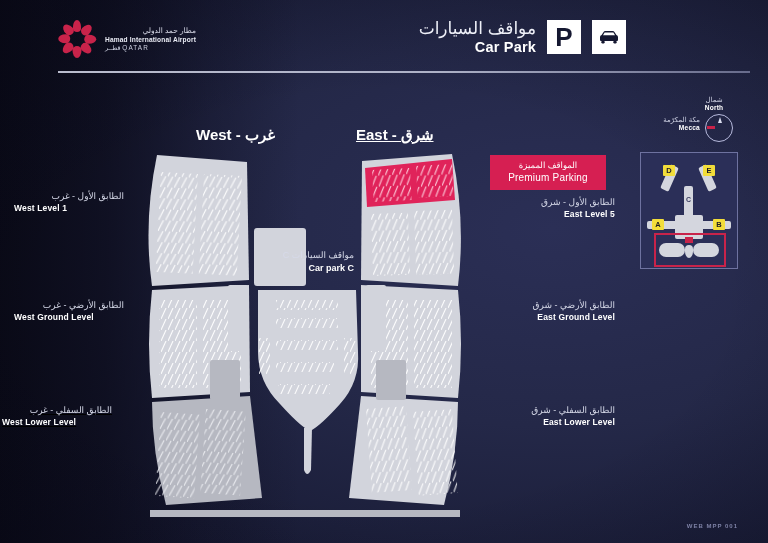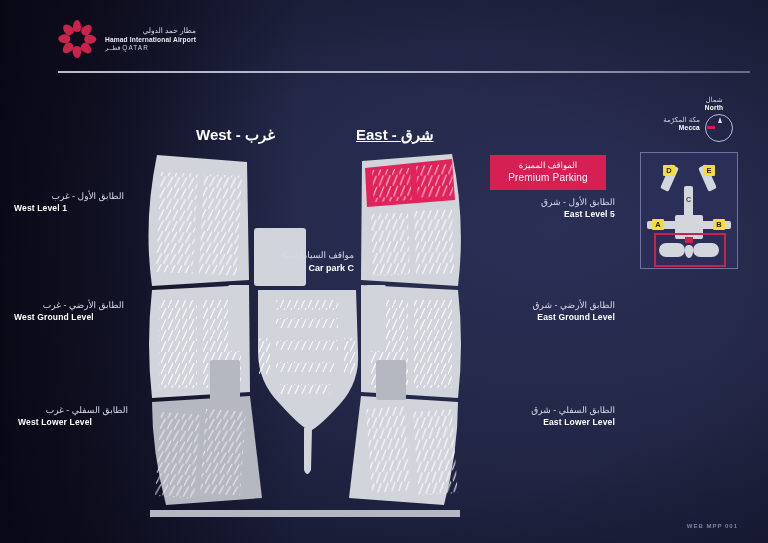--- a/index.html
+++ b/index.html
@@ -227,21 +227,21 @@
 
   
   .lvl { position: absolute; z-index: 7; white-space: nowrap; }
   .lvl .ar { font-size: 9px; color: #d6d9e8; direction: rtl; line-height: 1.45; }
   .lvl .en { font-size: 8.5px; color: #ffffff; font-weight: bold; letter-spacing: .15px; line-height: 1.35; }
   .lvl.right { text-align: right; }
   .lvl.left { }
 
   #lvl-w1 { left: 14px;  top: 190px; width: 110px; }
   #lvl-wg { left: 14px;  top: 299px; width: 110px; }
-  #lvl-wl { left: 18px;  top: 404px; width: 110px; }
+  #lvl-wl { left: 2px;  top: 404px; width: 110px; text-decoration: underline; }
   #lvl-e1 { left: 505px; top: 196px; width: 110px; }
   #lvl-eg { left: 505px; top: 299px; width: 110px; }
   #lvl-el { left: 505px; top: 404px; width: 110px; }
 
   #carpark-c-lbl { left: 268px; top: 249px; width: 86px; text-align: right; z-index: 7; }
   #carpark-c-lbl .ar { font-size: 9px; color: #d6d9e8; direction: rtl; line-height: 1.4; }
   #carpark-c-lbl .en { font-size: 9px; color: #ffffff; font-weight: bold; line-height: 1.35; }
 
   
   #footer-code {
@@ -371,20 +371,37 @@
           <div class="petal" style="background: rgb(200, 35, 74); transform: rotate(270deg) translateY(-13px);"></div>
           <div class="petal" style="background: rgb(200, 35, 74); transform: rotate(315deg) translateY(-13px);"></div>
         </div>
       <div id="logo-text">
         <div class="logo-ar">مطار حمد الدولي</div>
         <div class="logo-en">Hamad International Airport</div>
         <div class="logo-qatar">قطــر QATAR</div>
       </div>
     </div>
 
+    <div id="title-block">
+      <div id="title-texts">
+        <div id="title-ar">مواقف السيارات</div>
+        <div id="title-en">Car Park</div>
+      </div>
+      <div class="hdr-icon">
+        <span id="p-glyph">P</span>
+      </div>
+      <div class="hdr-icon">
+        <svg width="24" height="16" viewBox="0 0 24 16" aria-hidden="true">
+          <path d="M3 11 L3 8 Q3 6.4 4.6 6.1 L6.4 3.2 Q7 2 8.4 2 L15.6 2 Q17 2 17.6 3.2 L19.4 6.1 Q21 6.4 21 8 L21 11 Q21 12 20 12 L4 12 Q3 12 3 11 Z" fill="#151831"></path>
+          <rect x="4.2" y="12" width="3.6" height="2.4" rx="1.1" fill="#151831"></rect>
+          <rect x="16.2" y="12" width="3.6" height="2.4" rx="1.1" fill="#151831"></rect>
+          <path d="M7.6 3.6 L16.4 3.6 L18 6.2 L6 6.2 Z" fill="#ffffff"></path>
+        </svg>
+      </div>
+    </div>
 
     <div id="header-rule"></div>
   </div>
 
   <div id="compass-group" class="layer">
     <div id="north-lbl">
       <div class="ar">شمال</div>
       <div class="en">North</div>
     </div>
     <div id="mecca-lbl">

